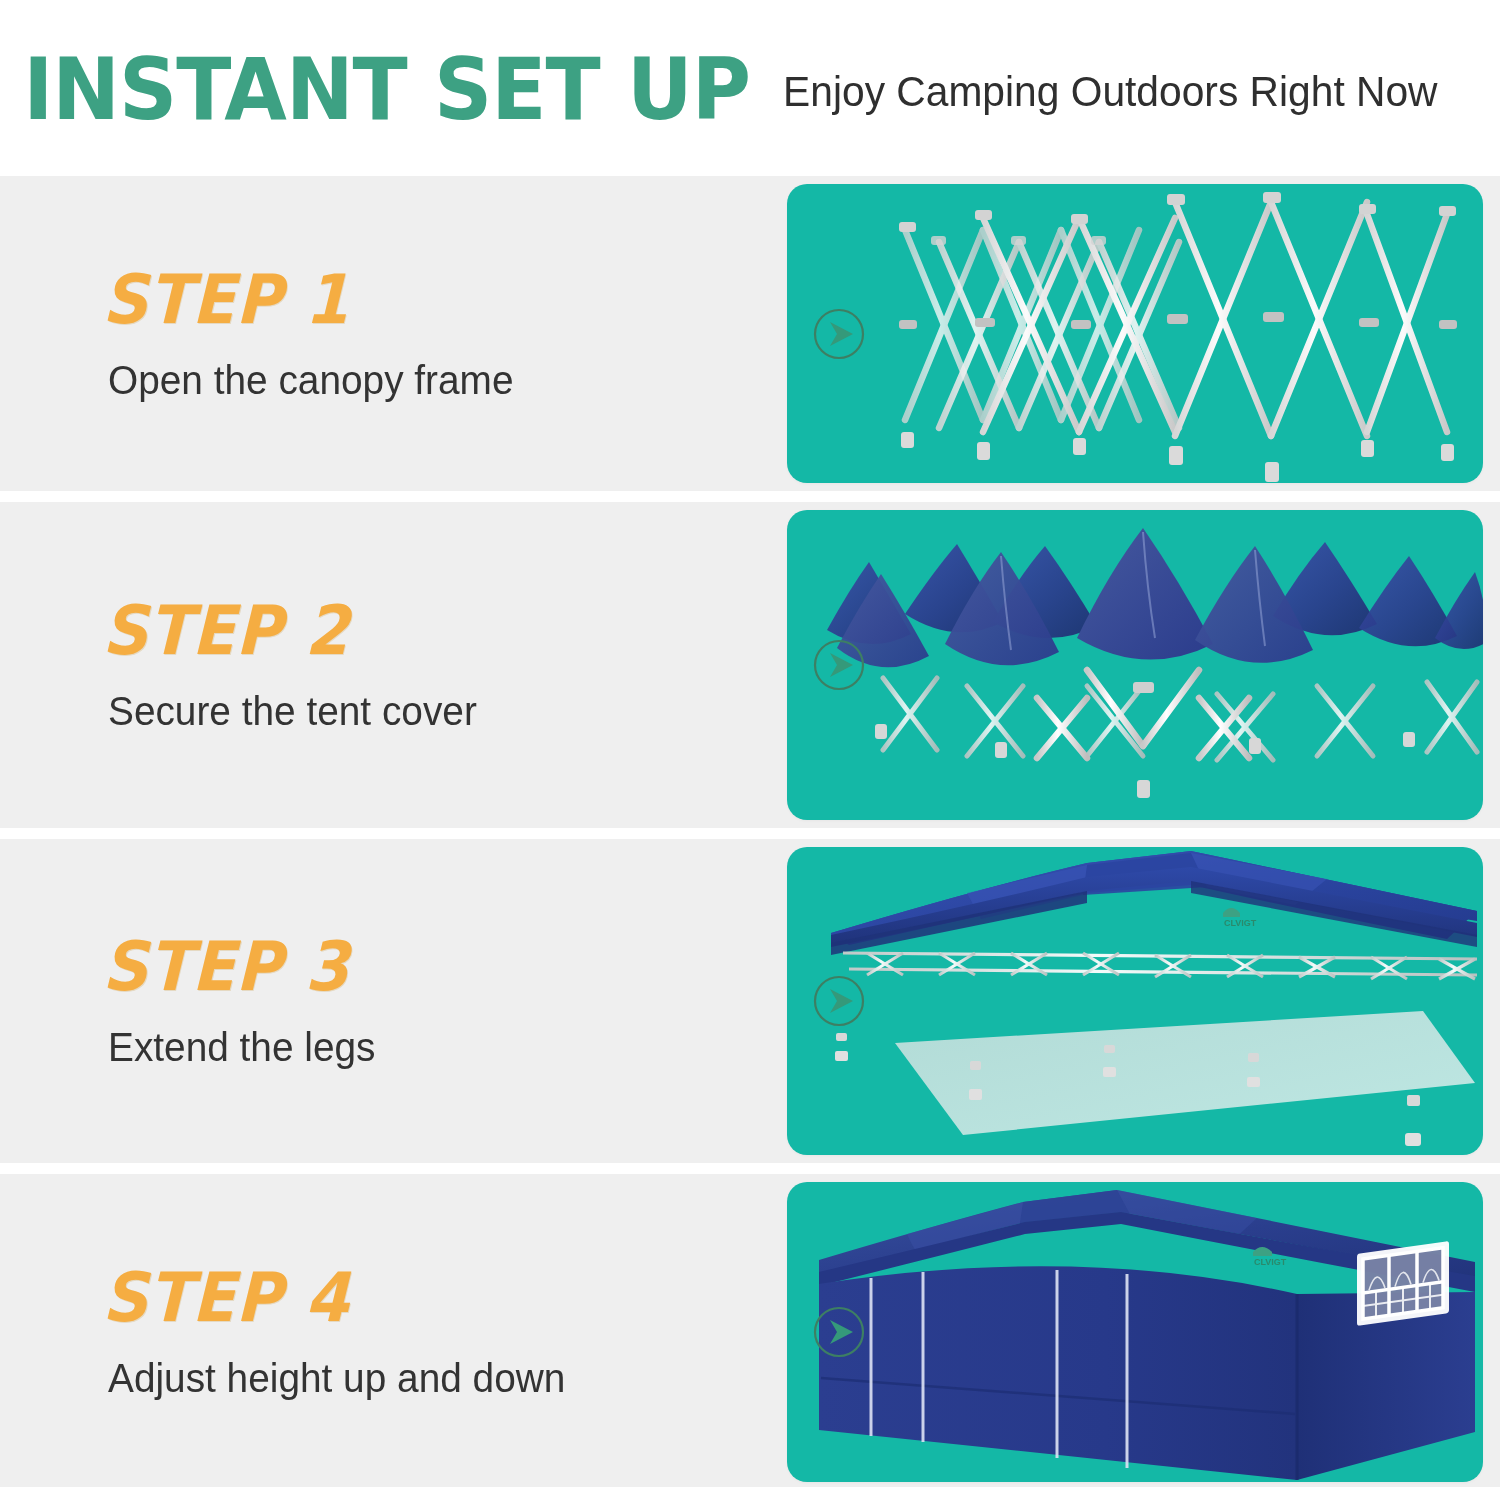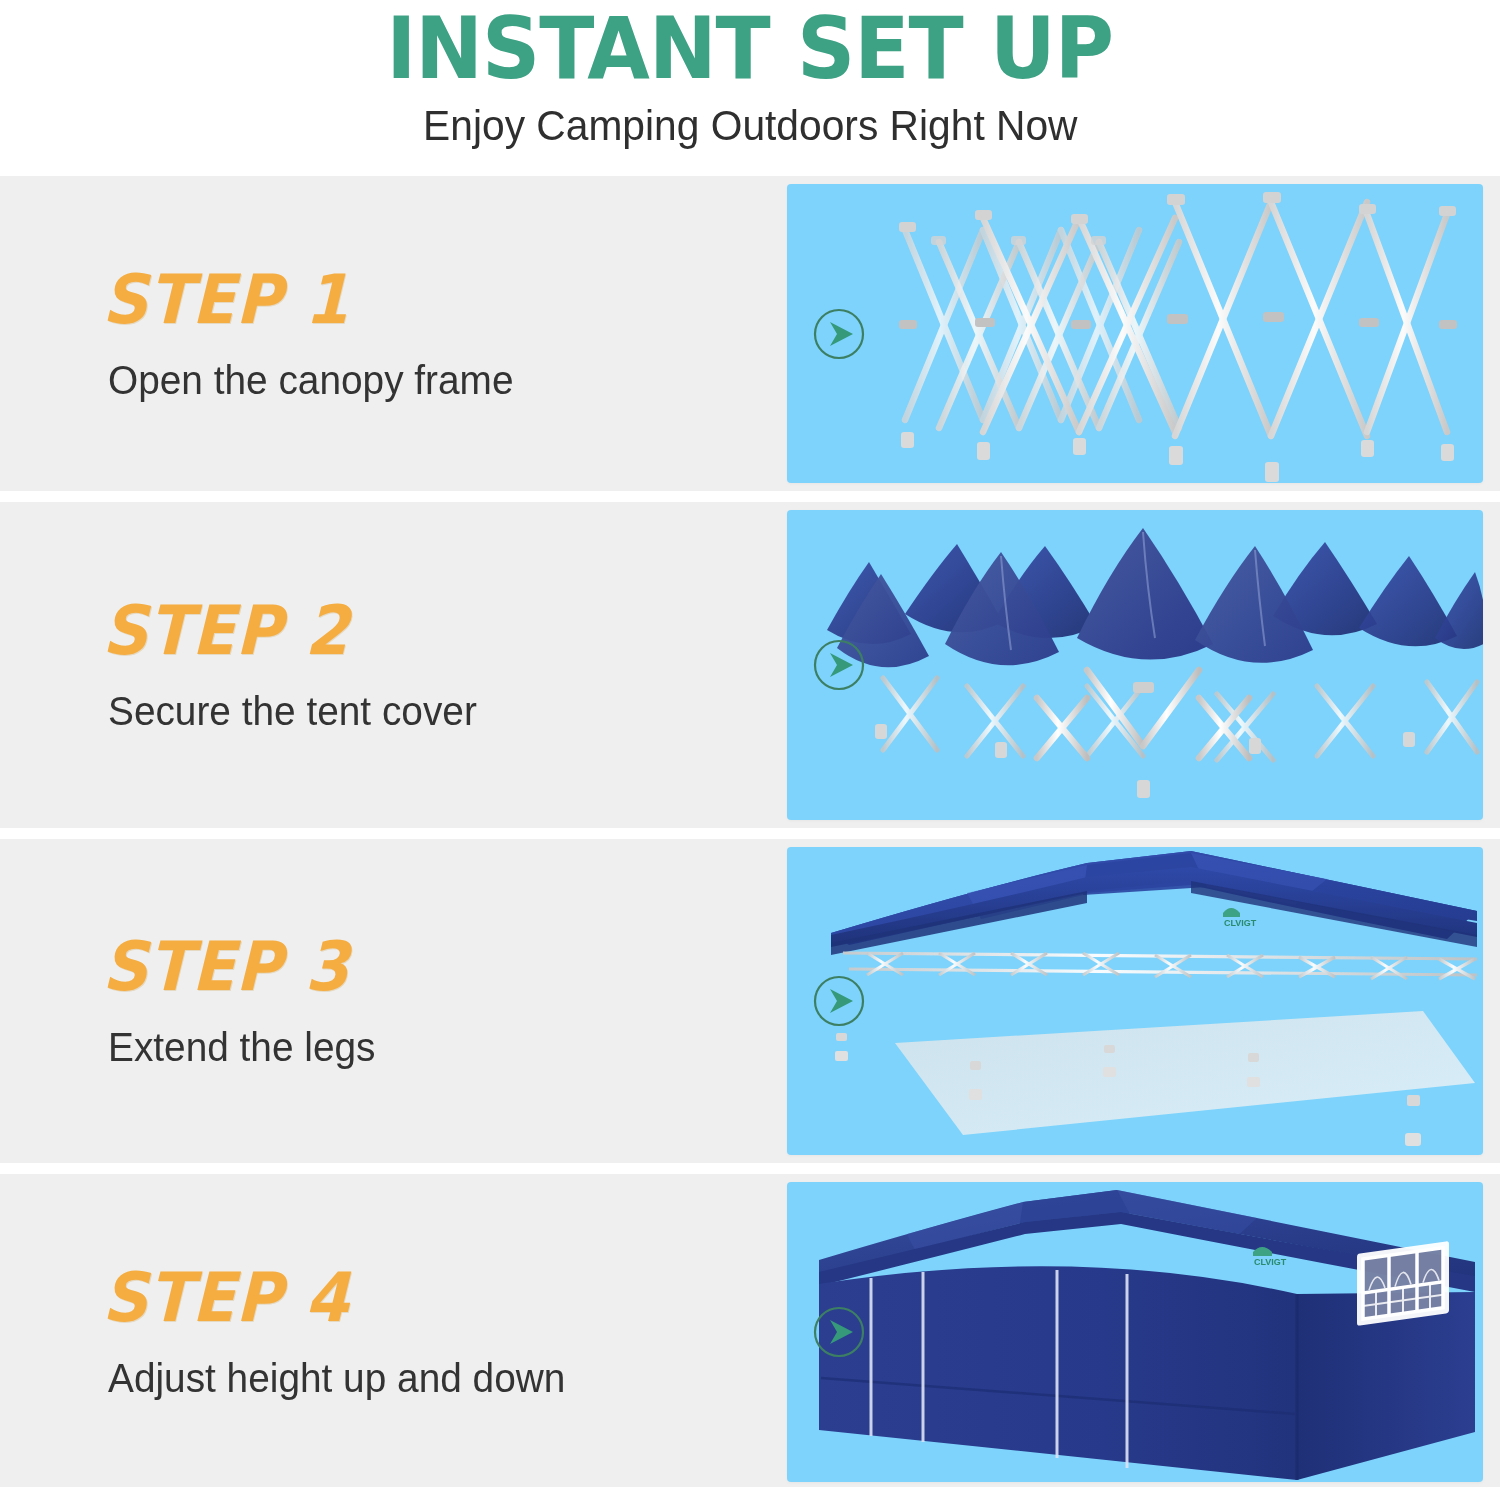--- a/index.html
+++ b/index.html
@@ -15,21 +15,20 @@
     overflow: hidden;
     position: relative;
   }
 
   
   .header {
     width: 1500px;
     height: 176px;
     background: #ffffff;
     display: flex;
-    flex-direction: column;
     align-items: center;
     justify-content: flex-start;
     box-sizing: border-box;
     padding-top: 2px;
   }
   .main-title {
     font-family: "DejaVu Sans", sans-serif;
     font-size: 86px;
     line-height: 92px;
     font-weight: bold;
@@ -107,22 +106,22 @@
     transform-origin: left center;
   }
 
   
   .image-card {
     position: absolute;
     left: 787px;
     top: 8px;
     bottom: 8px;
     right: 17px;
-    background: #7dd3fc;
-    border-radius: 4px;
+    background: #14b8a6;
+    border-radius: 20px;
     box-shadow: 0 1px 3px rgba(0,0,0,0.04);
     overflow: hidden;
   }
   .card-inner {
     position: absolute;
     inset: 0;
   }
 
   
   .arrow-marker {

